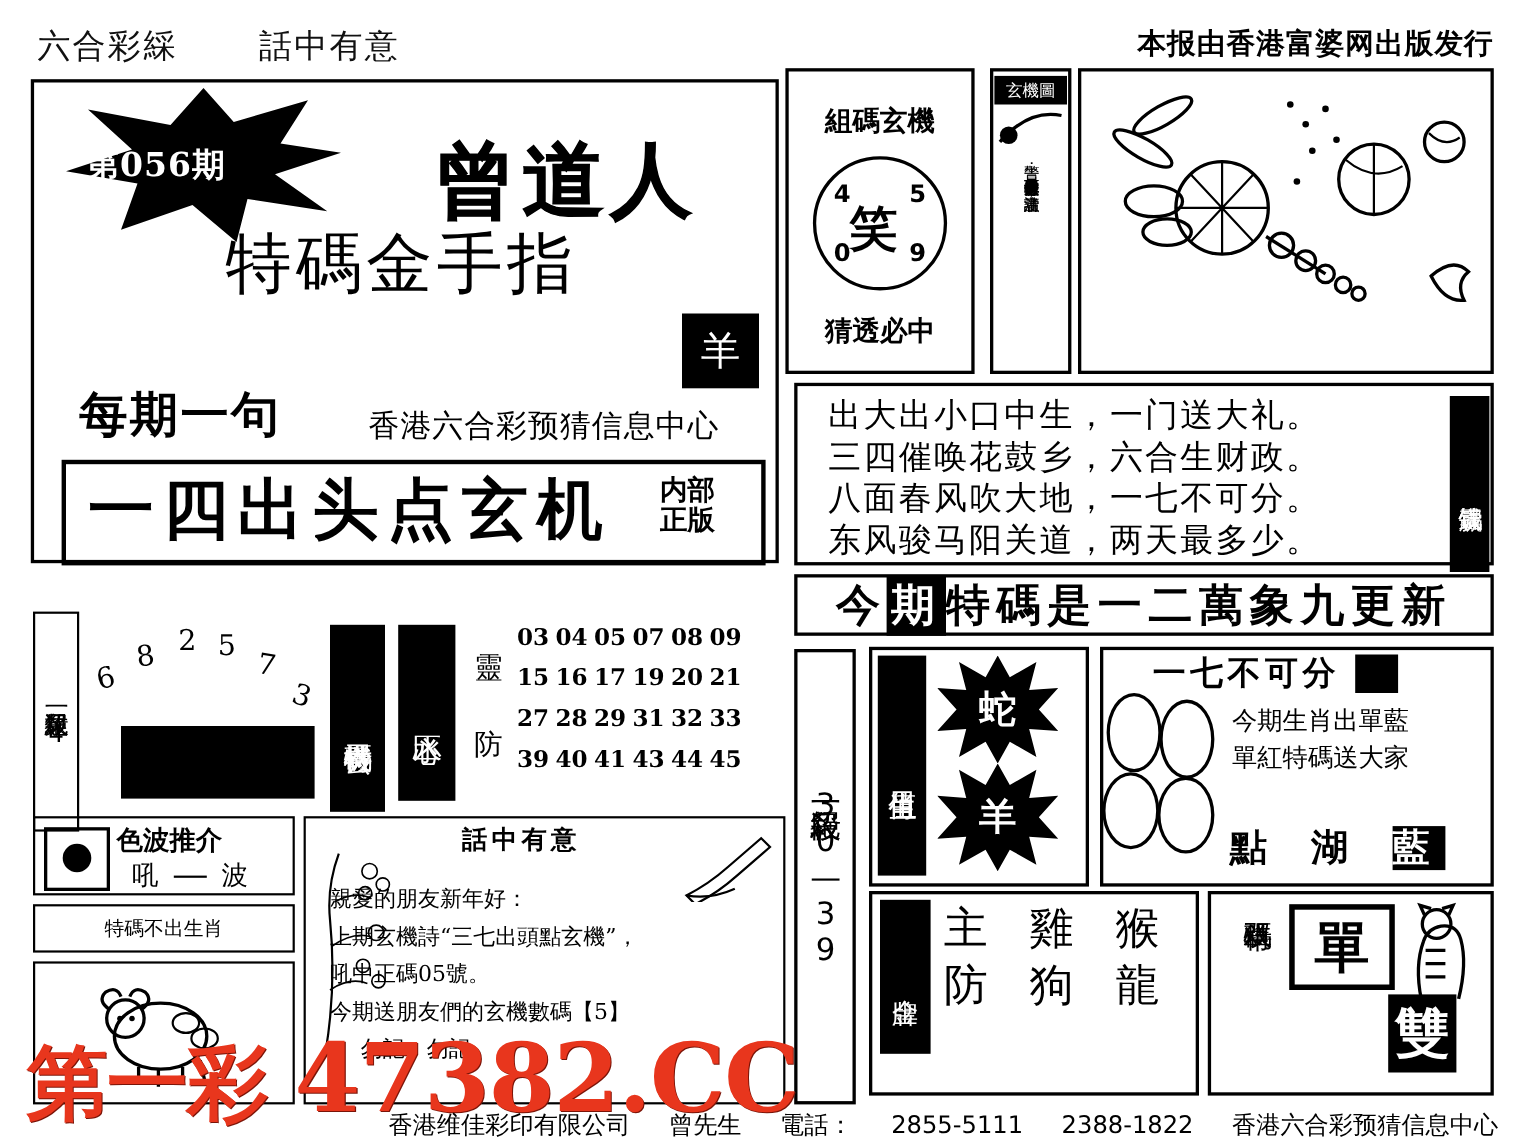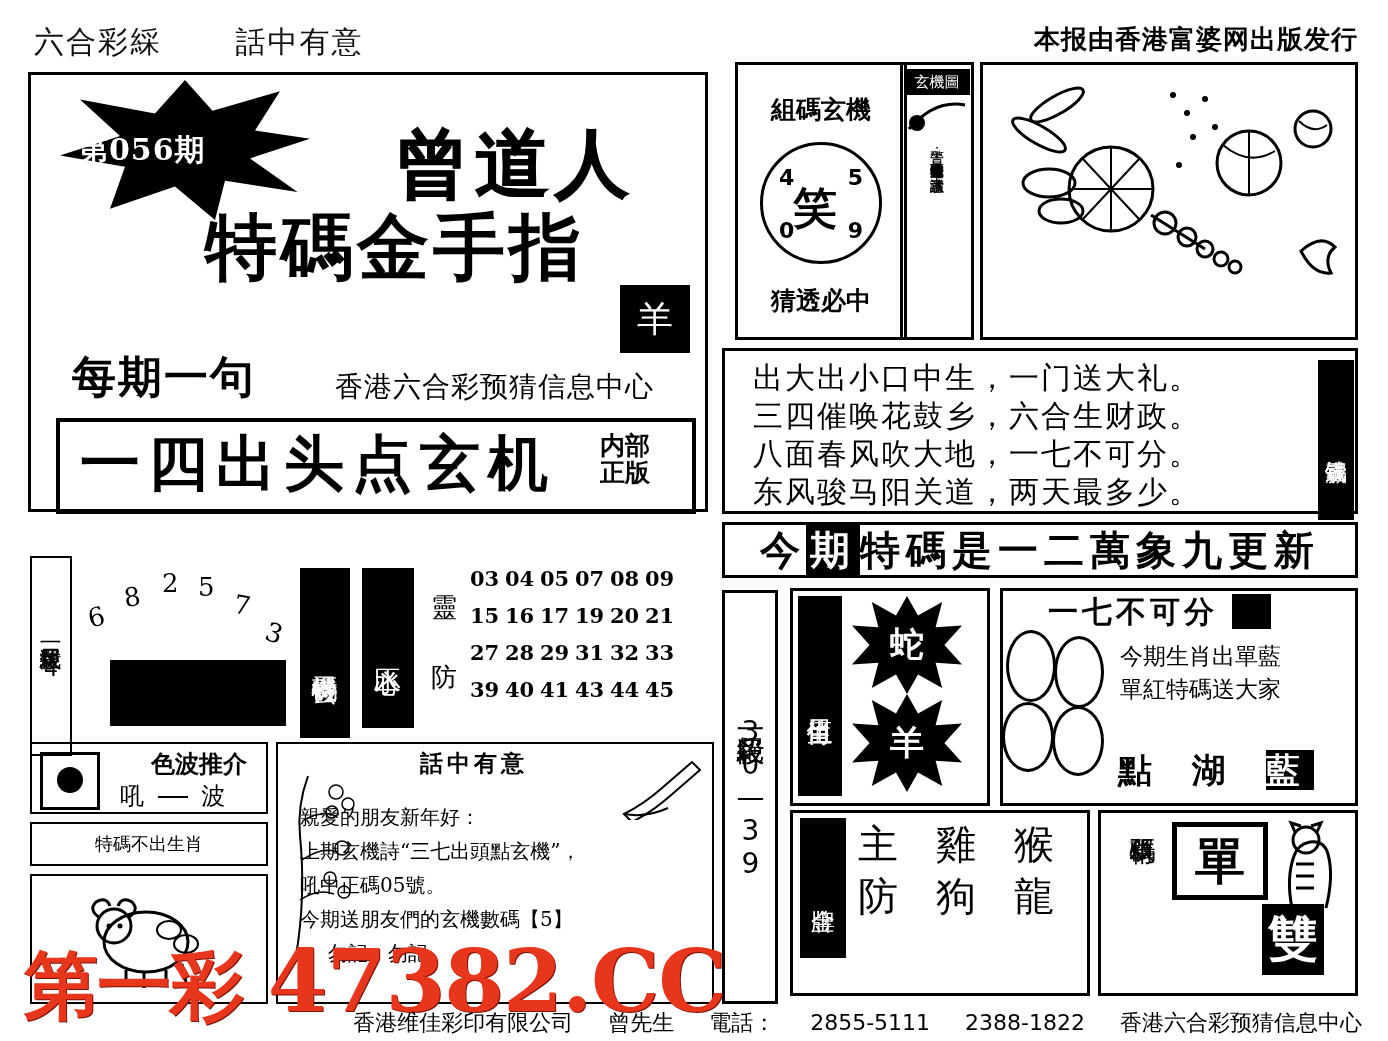--- a/index.html
+++ b/index.html
@@ -5,33 +5,33 @@
   html,body{margin:0;padding:0;background:#fff;}
   body{width:1388px;height:1041px;position:relative;font-family:"DejaVu Sans","Liberation Sans",sans-serif;color:#000;overflow:hidden;}
   .page{position:absolute;inset:0;}
   .abs{position:absolute;}
   .bx{box-sizing:border-box;}
   .bd{border:3px solid #000;}
   .bd2{border:2px solid #000;}
   .ctr{display:flex;align-items:center;justify-content:center;text-align:center;}
   .vert{writing-mode:vertical-rl;text-orientation:upright;}
   .inv{background:#000;color:#fff;}
-  .b{font-weight:bold;margin-left:45px;}
+  .b{font-weight:bold;}
 
   
   #hdr-left{left:34px;top:22px;font-size:30px;letter-spacing:2px;color:#111;font-family:"DejaVu Serif","Liberation Serif",serif;}
   #hdr-left .sub{margin-left:62px;}
   #hdr-right{right:30px;top:22px;font-size:26px;font-weight:bold;letter-spacing:1px;font-family:"DejaVu Serif","Liberation Serif",serif;}
 
   
   #leftbox{left:28px;top:72px;width:680px;height:440px;}
   #starburst{left:60px;top:80px;width:250px;height:140px;}
   #issue{left:78px;top:130px;font-size:30px;font-weight:bold;color:#fff;letter-spacing:1px;z-index:5;font-family:"DejaVu Serif","Liberation Serif",serif;}
   #title1{left:395px;top:115px;font-size:74px;font-weight:bold;letter-spacing:6px;font-family:"DejaVu Serif","Liberation Serif",serif;-webkit-text-stroke:1px #000;}
-  #title2{left:205px;top:200px;font-size:72px;font-weight:bold;letter-spacing:4px;font-family:"DejaVu Serif","Liberation Serif",serif;text-align:center;}
+  #title2{left:205px;top:200px;font-size:60px;font-weight:normal;letter-spacing:4px;font-family:"DejaVu Serif","Liberation Serif",serif;text-align:center;}
   #zodiac-stamp{left:620px;top:285px;width:70px;height:68px;background:#000;color:#fff;font-size:36px;}
   #slogan{left:72px;top:348px;font-size:44px;font-weight:bold;font-family:"DejaVu Serif","Liberation Serif",serif;letter-spacing:2px;}
   #center-name{left:335px;top:368px;font-size:28px;letter-spacing:1px;}
   #phrase-box{left:56px;top:418px;width:640px;height:96px;border:4px solid #000;}
   #phrase{left:80px;top:424px;font-size:60px;font-weight:bold;letter-spacing:8px;font-family:Liberation Sans, sans-serif;}
   #inner-ver{left:600px;top:432px;font-size:25px;line-height:27px;font-weight:bold;text-align:center;}
 
   
   #kill-tail{left:30px;top:556px;width:42px;height:200px;}
   #kill-tail .t{font-size:22px;line-height:25px;}
@@ -55,21 +55,21 @@
   #sheepbox{left:30px;top:874px;width:238px;height:130px;}
 
   
   #talk{left:276px;top:742px;width:438px;height:262px;}
   #talk-title{left:420px;top:748px;font-size:23px;font-weight:bold;letter-spacing:4px;font-family:"DejaVu Serif","Liberation Serif",serif;}
   #talk-body{left:300px;top:800px;width:400px;font-size:20px;line-height:34px;font-family:"DejaVu Serif","Liberation Serif",serif;}
   #talk-body div{white-space:nowrap;}
   .ind1{padding-left:28px;}
 
   
-  #zm{left:735px;top:62px;width:172px;height:278px;}
+  #zm{left:714px;top:62px;width:172px;height:278px;}
   #zm-title{font-size:25px;font-weight:bold;margin-top:8px;}
   #zm-circle{width:116px;height:116px;border:3px solid #000;border-radius:50%;margin:16px auto 0;position:relative;}
   #zm-circle .c{position:absolute;font-size:22px;font-weight:bold;}
   #zm-circle .mid{left:30px;top:34px;font-size:44px;}
   #zm-foot{font-size:25px;font-weight:bold;margin-top:20px;}
   #warn{left:900px;top:62px;width:74px;height:278px;}
   #warn-tag{width:66px;height:26px;background:#000;color:#fff;font-size:15px;margin:4px auto;}
   #warn-txt{font-size:14px;line-height:17px;margin:6px auto 0;height:210px;}
   #pic{left:980px;top:62px;width:378px;height:278px;}
 

